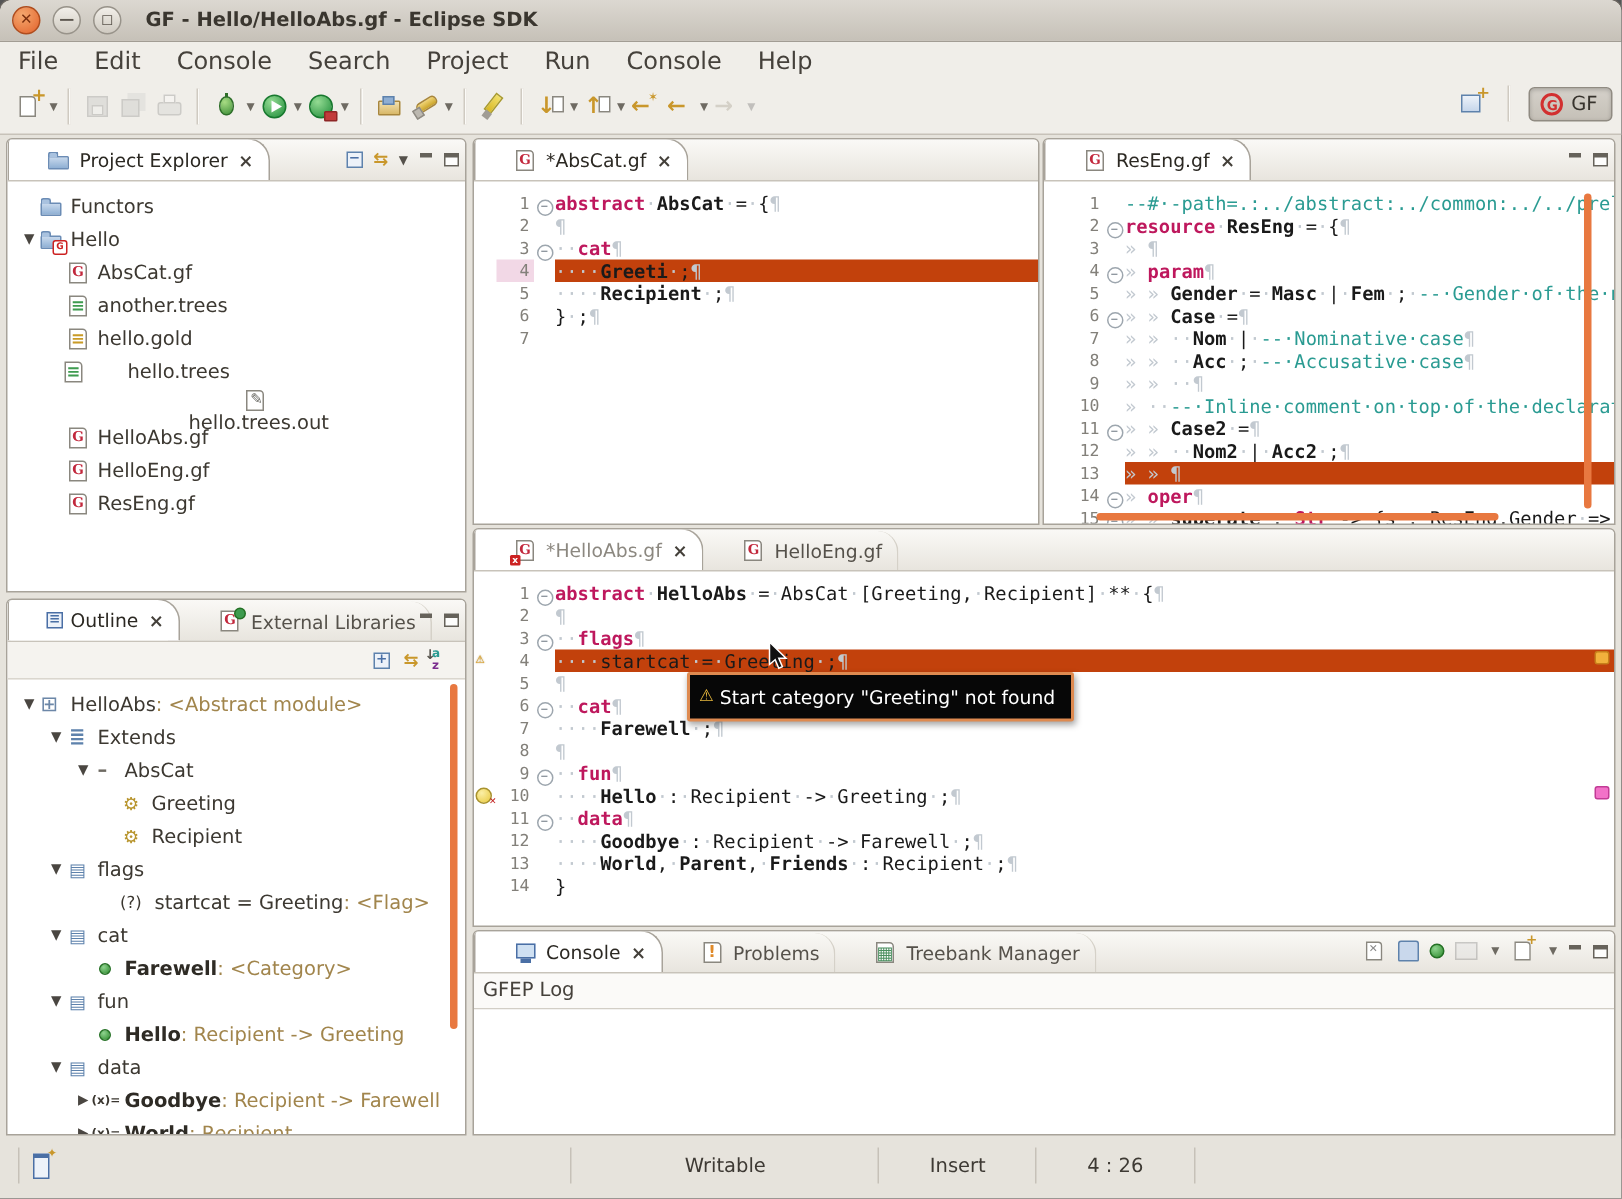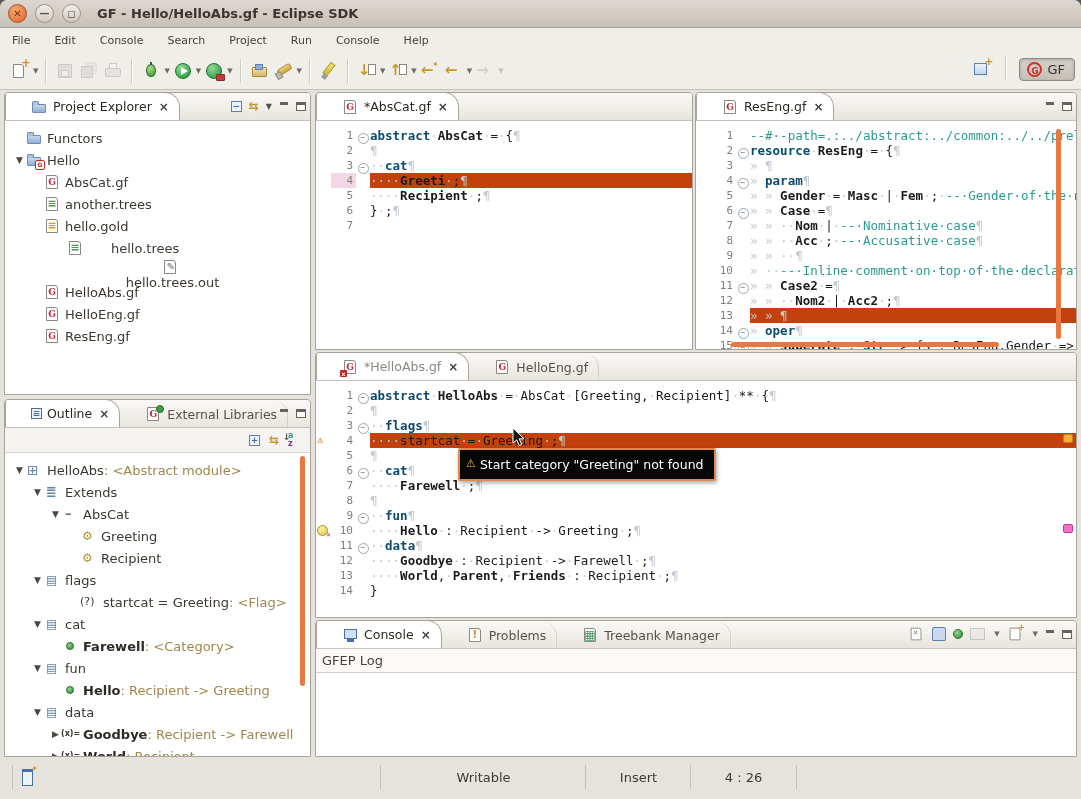--- a/index.html
+++ b/index.html
@@ -8,21 +8,21 @@
   
   .titlebar{height:27px;background:linear-gradient(#DCD8D1,#C6C1B8);border-bottom:1px solid #A29D94;
             border-radius:7px 7px 0 0;display:flex;align-items:center;}
   .winbtn{width:19px;height:19px;border-radius:50%;margin-left:8px;display:flex;align-items:center;justify-content:center;
           font:bold 10px/1 "DejaVu Sans",sans-serif;color:#5C564E;border:1px solid #98938A;
           background:linear-gradient(#F2EFE9,#CFCAC1);box-sizing:border-box;}
   .winbtn.close{background:radial-gradient(circle at 35% 30%,#F5A86E,#E2622C);border-color:#AF4D1E;color:#7A2E0D;}
   .wintitle{font-weight:bold;font-size:13px;color:#3A362F;margin-left:16px;}
   
   .menubar{height:24px;background:#F0EEE9;display:flex;align-items:center;padding-left:12px;gap:24px;}
-  .menu-item{font-size:11px;color:#45413B;}
+  .menu-item{font-size:16px;color:#45413B;}
   .toolbar{height:37px;background:#F0EEE9;border-bottom:1px solid #C7C2B9;display:flex;align-items:center;padding-left:8px;position:relative;}
   .tbtn{display:flex;align-items:center;padding:1px;border-radius:3px;}
   .tsep{width:1px;height:24px;background:#CFCAC1;border-right:1px solid #FBFAF7;margin:0 6px;}
   .dd{font-size:7px;color:#6E6A62;margin-left:2px;}
   .disabled{opacity:.35;filter:grayscale(85%);}
   .ti{width:22px;height:22px;position:relative;display:inline-block;}
   .ti::before,.ti::after{box-sizing:border-box;}
   .ti-new-wizard::before{content:"";position:absolute;left:4px;top:4px;width:11px;height:14px;background:#FFF;border:1px solid #8A877F;border-radius:0 3px 0 0;}
   .ti-new-wizard::after{content:"+";position:absolute;right:0;top:-3px;color:#C9972B;font:bold 12px/1 "DejaVu Sans";}
   .ti-save::before{content:"";position:absolute;left:4px;top:4px;width:14px;height:14px;background:#C4C1BB;border:1px solid #8F8B83;}
@@ -115,21 +115,21 @@
   .edbody{position:relative;overflow:hidden;height:calc(100% - 27px);font:12.5px/15px "DejaVu Sans Mono",monospace;padding-top:7px;box-sizing:border-box;}
   .cl{display:flex;height:15px;white-space:pre;}
   .ann{width:15px;flex:none;position:relative;}
   .ln{width:22px;flex:none;text-align:right;padding-right:3px;color:#83807A;font-size:11px;box-sizing:content-box;}
   .ln.numhl{background:#F2D8E6;}
   .fold{width:14px;flex:none;text-align:center;}
   .fold i{display:inline-block;width:9px;height:9px;border:1px solid #9DA6AE;border-radius:50%;color:#6B7680;
       font:8px/7px "DejaVu Sans Mono";font-style:normal;text-align:center;background:#FFF;margin-top:2px;}
   .codeln{flex:1;overflow:hidden;}
   .cl.cur .codeln{background:#c2410c;}
-  .s-k{color:#0c4a6e;font-weight:bold;}
+  .s-k{color:#be185d;font-weight:bold;}
   .s-b{color:#1A1A1A;font-weight:bold;}
   .s-t{color:#1A1A1A;}
   .s-w{color:#C2C9D0;}
   .s-c{color:#2A9B92;}
   .s-sw{color:#1A1A1A;text-decoration:underline wavy #E0A33B 1px;text-underline-offset:3px;}
   .s-se{color:#1A1A1A;text-decoration:underline wavy #E03FB4 1px;text-underline-offset:3px;}
   .gut-warn{position:absolute;left:1px;top:1px;font-size:10px;line-height:12px;color:#E3A52F;text-shadow:0 0 1px #8A6A10;}
   .gut-bulb{position:absolute;left:1px;top:2px;width:9px;height:9px;border-radius:50%;background:radial-gradient(circle at 35% 30%,#FBEFA6,#E8C93E);border:1px solid #A8922E;}
   .gut-bulb::after{content:"✕";position:absolute;right:-4px;bottom:-3px;font:bold 6px/6px "DejaVu Sans";color:#C21F1F;}
   .ovmark{position:absolute;width:8px;height:7px;border-radius:2px;}
@@ -280,21 +280,21 @@
         <div class="trow" style="padding-left: 26px;">
           <span class="tarrow"></span>
           <span class="ico ico-doc ico-trees-file"></span>
           <span class="tlabel">another.trees</span>
         </div>
         <div class="trow" style="padding-left: 26px;">
           <span class="tarrow"></span>
           <span class="ico ico-doc ico-gold-file"></span>
           <span class="tlabel">hello.gold</span>
         </div>
-        <div class="trow" style="padding-left: 26px; gap: 23px;">
+        <div class="trow" style=" gap: 23px;">
           <span class="tarrow"></span>
           <span class="ico ico-doc ico-trees-file"></span>
           <span class="tlabel">hello.trees</span>
         </div>
         <div class="trow" style="padding-left: 26px; flex-direction: column;">
           <span class="tarrow"></span>
           <span class="ico ico-doc ico-out-file"></span>
           <span class="tlabel">hello.trees.out</span>
         </div>
         <div class="trow" style="padding-left: 26px;">

